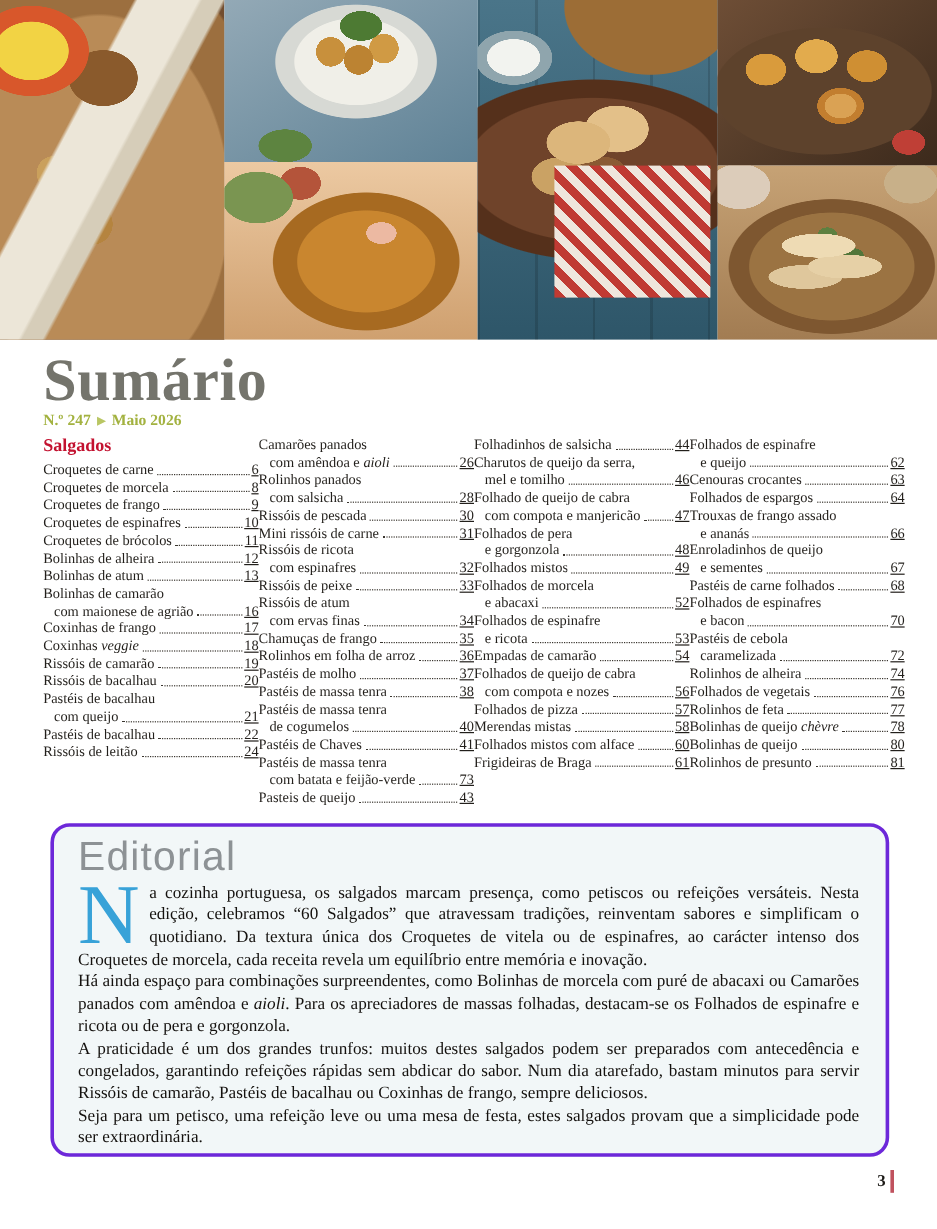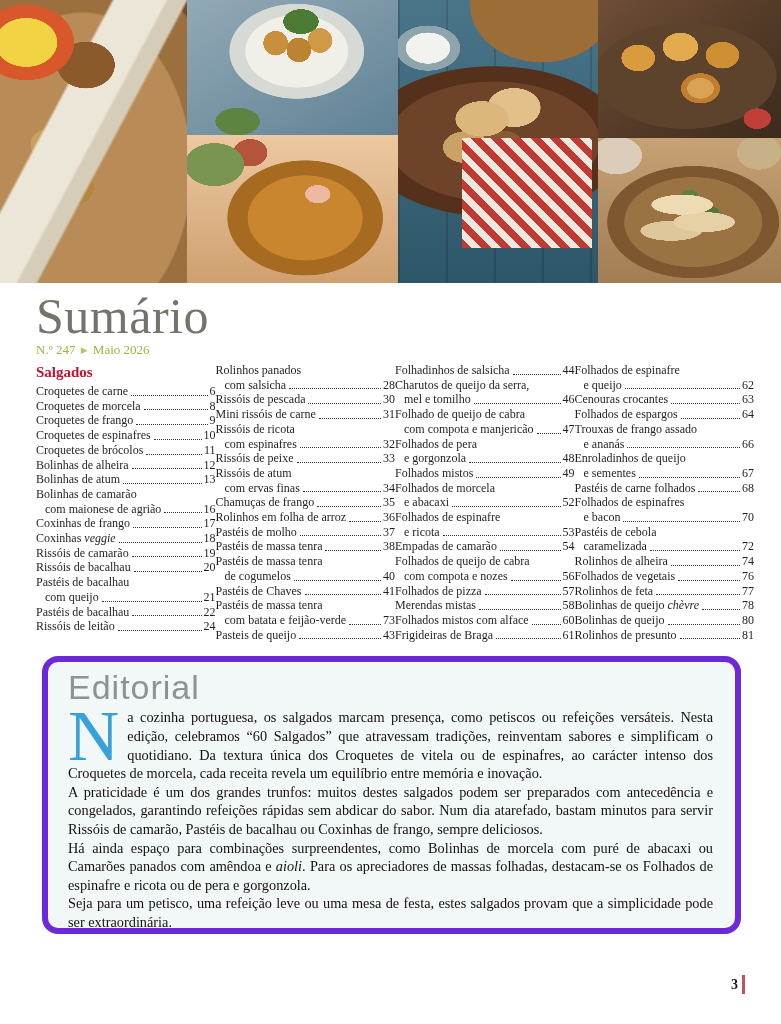--- a/index.html
+++ b/index.html
@@ -68,38 +68,38 @@
     radial-gradient(34px 11px at 40% 64%, #dfc79c 90%, rgba(0,0,0,0) 91%),
     radial-gradient(9px 7px at 50% 40%, #5d8040 92%, rgba(0,0,0,0) 93%),
     radial-gradient(9px 7px at 62% 52%, #52763a 92%, rgba(0,0,0,0) 93%),
     radial-gradient(95px 62px at 52% 58%, #9b7342 72%, #7e5730 73% 90%, rgba(0,0,0,0) 91%),
     radial-gradient(30px 22px at 10% 12%, #dcccba 85%, rgba(0,0,0,0) 86%),
     radial-gradient(26px 20px at 88% 10%, #c8b089 85%, rgba(0,0,0,0) 86%),
     linear-gradient(#c6a275, #a27c52);}
 
   
   .masthead{padding:10px 36px 0 36px;}
-  .masthead h1{margin:0;font-size:50px;line-height:46px;font-weight:400;
+  .masthead h1{margin:0;font-size:50px;line-height:46px;font-weight:700;
                color:#74746c;letter-spacing:0.5px;font-family:"Liberation Serif",serif;}
-  .issue{margin-top:3px;font-size:13px;color:#a3b240;}
+  .issue{margin-top:3px;font-size:13px;color:#a3b240;font-weight:bold;}
   .issue .tri{font-size:9px;color:#b9c663;padding:0 2px;vertical-align:1px;}
 
   
   .toc{display:flex;padding:5px 27px 0 36px;}
   .tcol{flex:1;min-width:0;font-size:12px;line-height:14.7px;color:#221f1b;}
   .sect{font-size:15px;font-weight:700;color:#c31230;line-height:18px;margin-bottom:3px;}
   .trow{display:flex;align-items:flex-end;white-space:nowrap;overflow:hidden;}
   .trow.cont .tt{padding-left:9px;}
   .tt{flex:0 1 auto;overflow:hidden;}
   .leader{flex:1 1 auto;min-width:4px;border-bottom:1.6px dotted #3a362f;margin:0 2px 3px 3px;}
-  .pg{flex:0 0 auto;}
+  .pg{flex:0 0 auto;text-decoration:underline;}
 
   
   .ebox{margin:14px 40px 0 42px;height:278px;box-sizing:border-box;
-        background:#f2f7f8;border:6px solid #6d28d9;border-radius:16px;
+        background:#f2f7f8;border:3px solid #6d28d9;border-radius:16px;
         padding:6px 22px 8px 20px;overflow:hidden;}
   .ehead{font-family:"Liberation Sans",sans-serif;font-weight:300;font-size:34px;line-height:38px;
          color:#8d9295;letter-spacing:1px;margin-bottom:2px;}
   .ebody{font-size:14.3px;line-height:18.6px;text-align:justify;color:#14110e;}
   .ebody p{margin:0;}
   .dropcap{float:left;font-family:"Liberation Serif",serif;font-size:71px;line-height:50px;
            color:#38a2d8;padding:3px 8px 0 0;}
   .ebody i, .tt i{font-style:italic;}
 
   
@@ -245,20 +245,30 @@
           <div class="trow">
             <span class="tt">Rissóis de leitão</span>
             <span class="leader"></span>
             <span class="pg">24</span>
           </div>
         </div>
       </div>
     <div class="tcol">
         <div class="entry">
           <div class="trow">
+            <span class="tt">Camarões panados</span>
+          </div>
+          <div class="trow cont">
+            <span class="tt">com amêndoa e <i>aioli</i></span>
+            <span class="leader"></span>
+            <span class="pg">26</span>
+          </div>
+        </div>
+        <div class="entry">
+          <div class="trow">
             <span class="tt">Rolinhos panados</span>
           </div>
           <div class="trow cont">
             <span class="tt">com salsicha</span>
             <span class="leader"></span>
             <span class="pg">28</span>
           </div>
         </div>
         <div class="entry">
           <div class="trow">
@@ -589,22 +599,22 @@
             <span class="pg">81</span>
           </div>
         </div>
       </div>
   </div>
 
   <div class="ebox">
     <div class="ehead">Editorial</div>
     <div class="ebody">
         <p class="epara"><span class="dropcap">N</span>a cozinha portuguesa, os salgados marcam presença, como petiscos ou refeições versáteis. Nesta edição, celebramos “60 Salgados” que atravessam tradições, reinventam sabores e simplificam o quotidiano. Da textura única dos Croquetes de vitela ou de espinafres, ao carácter intenso dos Croquetes de morcela, cada receita revela um equilíbrio entre memória e inovação.</p>
+        <p class="epara">Há ainda espaço para combinações surpreendentes, como Bolinhas de morcela com puré de abacaxi ou Camarões panados com amêndoa e <i>aioli</i>. Para os apreciadores de massas folhadas, destacam-se os Folhados de espinafre e ricota ou de pera e gorgonzola.</p>
         <p class="epara">A praticidade é um dos grandes trunfos: muitos destes salgados podem ser preparados com antecedência e congelados, garantindo refeições rápidas sem abdicar do sabor. Num dia atarefado, bastam minutos para servir Rissóis de camarão, Pastéis de bacalhau ou Coxinhas de frango, sempre deliciosos.</p>
-        <p class="epara">Há ainda espaço para combinações surpreendentes, como Bolinhas de morcela com puré de abacaxi ou Camarões panados com amêndoa e <i>aioli</i>. Para os apreciadores de massas folhadas, destacam-se os Folhados de espinafre e ricota ou de pera e gorgonzola.</p>
         <p class="epara">Seja para um petisco, uma refeição leve ou uma mesa de festa, estes salgados provam que a simplicidade pode ser extraordinária.</p>
       </div>
   </div>
 
   <div class="footer">
     <span class="pnum">3</span>
     <span class="pbar"></span>
   </div>
 
 </div>

